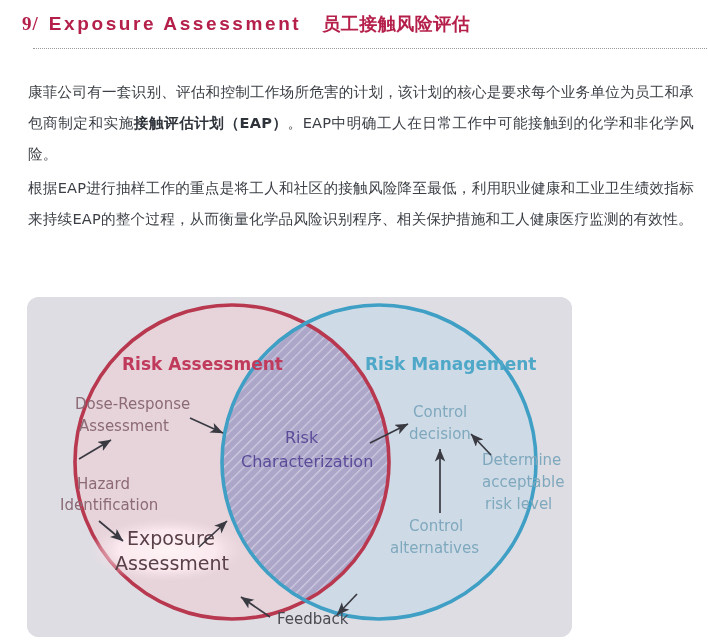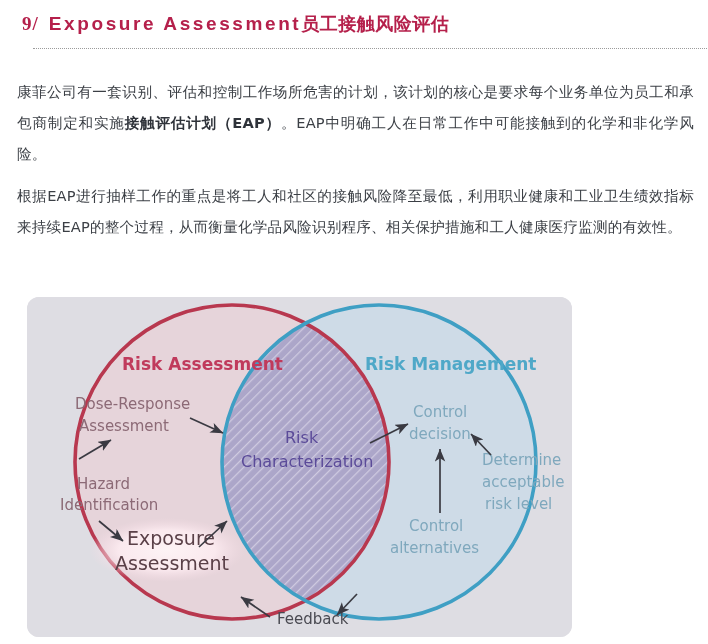--- a/index.html
+++ b/index.html
@@ -39,45 +39,45 @@
     letter-spacing: 2.6px;
     color: #B5204B;
     margin-left: 10px;
   }
   .heading-cn {
     font-family: "DejaVu Sans", sans-serif;
     font-size: 18px;
     font-weight: 700;
     letter-spacing: 0.5px;
     color: #B5204B;
-    margin-left: 0;
+    margin-left: 21px;
   }
   #title-divider {
     margin: 13px 0 0 11px;
     width: 686px;
     height: 0;
     border-top: 1px dotted #9b9b9b;
   }
 
   
   #section-body {
-    padding: 0 14px 0 17px;
+    padding: 0 14px 0 28px;
     box-sizing: border-box;
   }
   .para {
     font-family: "DejaVu Sans", sans-serif;
     font-size: 14.6px;
     line-height: 31px;
     color: #3b3f45;
     text-align: justify;
     letter-spacing: 0.2px;
     margin: 0;
   }
   #paragraph-1 { margin-top: 27px; }
-  #paragraph-2 { margin-top: 11px; }
+  #paragraph-2 { margin-top: 3px; }
   .para b { font-weight: 700; color: #2f333a; }
 
   
   #section-figure {
     position: absolute;
     left: 27px;
     top: 297px;
     width: 545px;
     height: 340px;
   }

